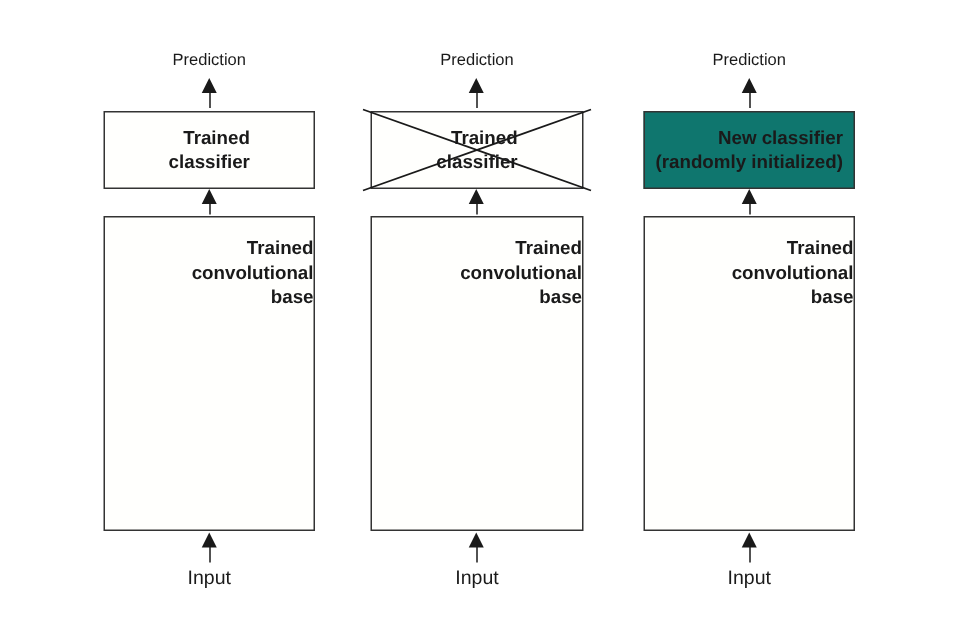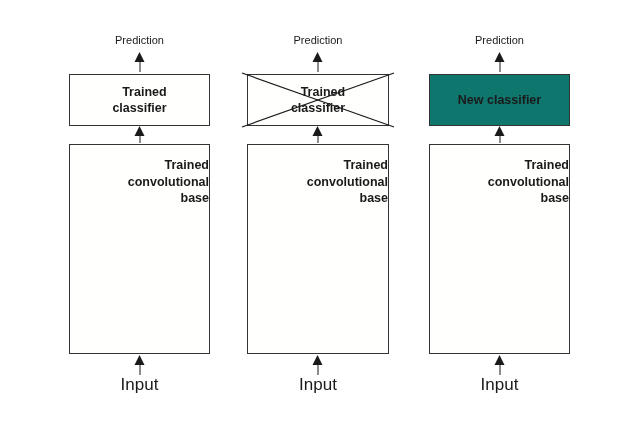--- a/index.html
+++ b/index.html
@@ -45,21 +45,21 @@
     line-height: 15px;
     white-space: nowrap;
   }
 
   .label-bottom {
     position: absolute;
     top: 377px;
     left: 0;
     width: 100%;
     text-align: center;
-    font-size: 17px;
+    font-size: 13px;
     line-height: 15px;
     white-space: nowrap;
   }
 
   
   .arrow {
     position: absolute;
     left: 50%;
     transform: translateX(-50%);
     width: 11px;
@@ -229,20 +229,21 @@
     <div class="label-top">Prediction</div>
 
     <div class="arrow" id="arrow-pred-3">
       <div class="head"></div>
       <div class="stem"></div>
     </div>
 
     <div class="box box-classifier box-new">
       <div class="text">
         <div>New classifier</div>
+        <div>(randomly initialized)</div>
       </div>
     </div>
 
     <div class="arrow" id="arrow-mid-3">
       <div class="head"></div>
       <div class="stem"></div>
     </div>
 
     <div class="box box-base">
       <div class="text">

